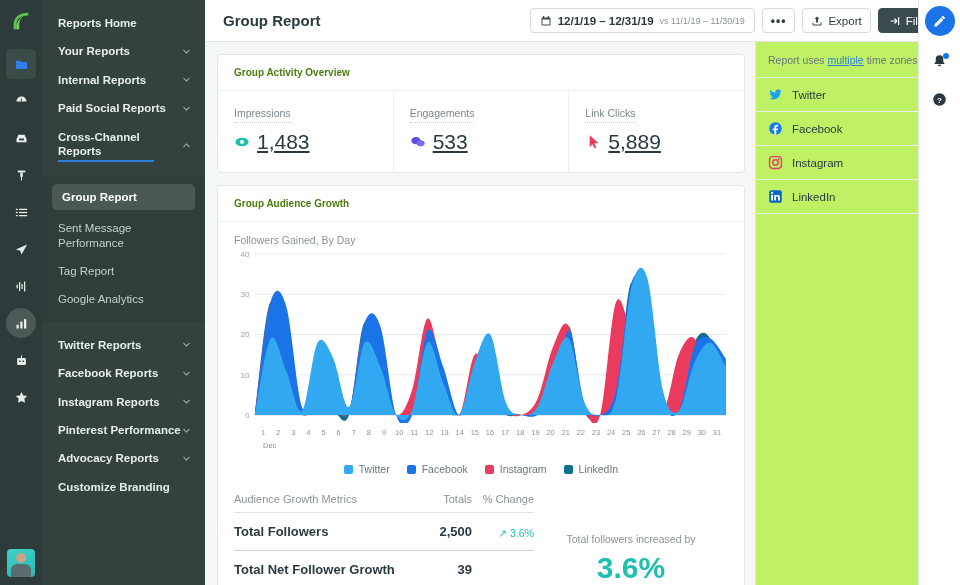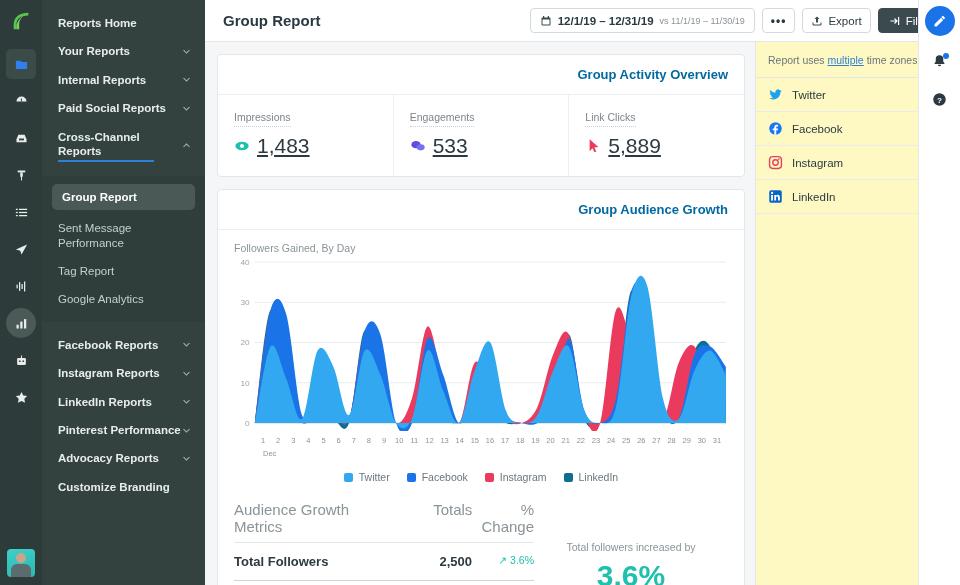--- a/index.html
+++ b/index.html
@@ -114,58 +114,57 @@
   .dots { letter-spacing: 1px; font-weight: bold; font-size: 12px; line-height: 1; }
 
   .body-wrap { flex: 1 1 auto; display: flex; overflow: hidden; }
   .content { flex: 1 1 auto; padding: 12px 10px 0 12px; overflow: hidden; }
 
   .card {
     background: #fff; border: 1px solid #e3e7ea; border-radius: 4px;
     margin-bottom: 12px;
   }
   .card-head {
-    padding: 12px 16px; font-size: 13px; font-weight: bold; color: #0369a1;
+    padding: 12px 16px; font-size: 10px; font-weight: bold; color: #4d7c0f;
     border-bottom: 1px solid #eceff1;
-    text-align: right;
   }
   .metrics { display: flex; }
   .metric { flex: 1 1 0; padding: 14px 16px 18px 16px; border-right: 1px solid #eceff1; text-decoration: underline; }
   .metric:last-child { border-right: none; }
   .metric-label {
     font-size: 10.5px; color: #7b868c; margin-bottom: 7px;
     border-bottom: 1px dotted #c9d0d4; display: inline-block; padding-bottom: 3px;
   }
   .metric-value { display: flex; align-items: center; gap: 7px; font-size: 21px; color: #2b3a42; }
 
   .chart-sub { font-size: 10.5px; color: #8a9499; padding: 12px 16px 2px 16px; }
   .chart-box { padding: 0 14px 2px 14px; }
   .legend { display: flex; justify-content: center; gap: 17px; padding: 6px 0 12px 0; }
   .legend-item { display: flex; align-items: center; gap: 6px; font-size: 10.5px; color: #6b767c; }
   .legend-swatch { width: 9px; height: 9px; border-radius: 2px; }
 
   .tbl-wrap { display: flex; padding: 0 16px; }
   .tbl { width: 300px; }
-  .tbl-head { display: flex; font-size: 15px; color: #8a9499; padding: 6px 0 7px 0; }
-  .tbl-row { display: flex; align-items: flex-start; border-top: 1px solid #e3e7ea; padding: 11px 0 11px 0; }
+  .tbl-head { display: flex; font-size: 11px; color: #8a9499; padding: 6px 0 7px 0; }
+  .tbl-row { display: flex; align-items: flex-end; border-top: 1px solid #e3e7ea; padding: 11px 0 11px 0; }
   .tbl-row.strong { border-top: 1px solid #cdd4d8; }
   .c-name { flex: 1 1 auto; font-size: 13px; font-weight: bold; color: #2b3a42; }
   .c-tot { width: 72px; text-align: right; font-size: 13px; font-weight: bold; color: #2b3a42; }
   .c-chg { width: 62px; text-align: right; font-size: 10.5px; color: #1fc0ae; }
   .h-name { flex: 1 1 auto; }
   .h-tot { width: 72px; text-align: right; }
   .h-chg { width: 62px; text-align: right; }
   .side-stat { flex: 1 1 auto; text-align: center; padding-top: 46px; }
   .side-stat .cap { font-size: 10.5px; color: #8a9499; }
   .side-stat .big { font-size: 30px; font-weight: bold; color: #1fc0ae; margin-top: 6px; }
 
   
   .rightpanel {
     width: 205px; flex: 0 0 205px;
-    background: #fef9c3; border-left: 1px solid #e3e7ea;
+    background: #bef264; border-left: 1px solid #e3e7ea;
     height: 100%;
   }
   .tz {
     font-size: 10.5px; color: #6b767c; padding: 12px 12px 11px 12px;
     border-bottom: 1px solid #e3e7ea;
   }
   .tz a { color: #2f7fd6; text-decoration: underline; }
   .netrow {
     display: flex; align-items: center; gap: 9px;
     padding: 9px 12px; border-bottom: 1px solid #e9ecee;
@@ -305,33 +304,33 @@
     <div class="nav-row child">
       <span class="lbl">Tag Report</span>
     </div>
     <div class="nav-row child">
       <span class="lbl">Google Analytics</span>
     </div>
   </div>
 
   <div class="nav-sec">
     <div class="nav-row plain">
+      <span class="lbl">Twitter Reports</span>
+      <svg class="chev" viewBox="0 0 12 12">
+          <path d="M2 4l4 4 4-4" stroke="#cfd8d6" stroke-width="1.4" fill="none"></path>
+        </svg>
+    </div>
+    <div class="nav-row plain">
       <span class="lbl">Facebook Reports</span>
       <svg class="chev" viewBox="0 0 12 12">
           <path d="M2 4l4 4 4-4" stroke="#cfd8d6" stroke-width="1.4" fill="none"></path>
         </svg>
     </div>
     <div class="nav-row plain">
       <span class="lbl">Instagram Reports</span>
-      <svg class="chev" viewBox="0 0 12 12">
-          <path d="M2 4l4 4 4-4" stroke="#cfd8d6" stroke-width="1.4" fill="none"></path>
-        </svg>
-    </div>
-    <div class="nav-row plain">
-      <span class="lbl">LinkedIn Reports</span>
       <svg class="chev" viewBox="0 0 12 12">
           <path d="M2 4l4 4 4-4" stroke="#cfd8d6" stroke-width="1.4" fill="none"></path>
         </svg>
     </div>
     <div class="nav-row plain">
       <span class="lbl">Pinterest Performance</span>
       <svg class="chev" viewBox="0 0 12 12">
           <path d="M2 4l4 4 4-4" stroke="#cfd8d6" stroke-width="1.4" fill="none"></path>
         </svg>
     </div>

